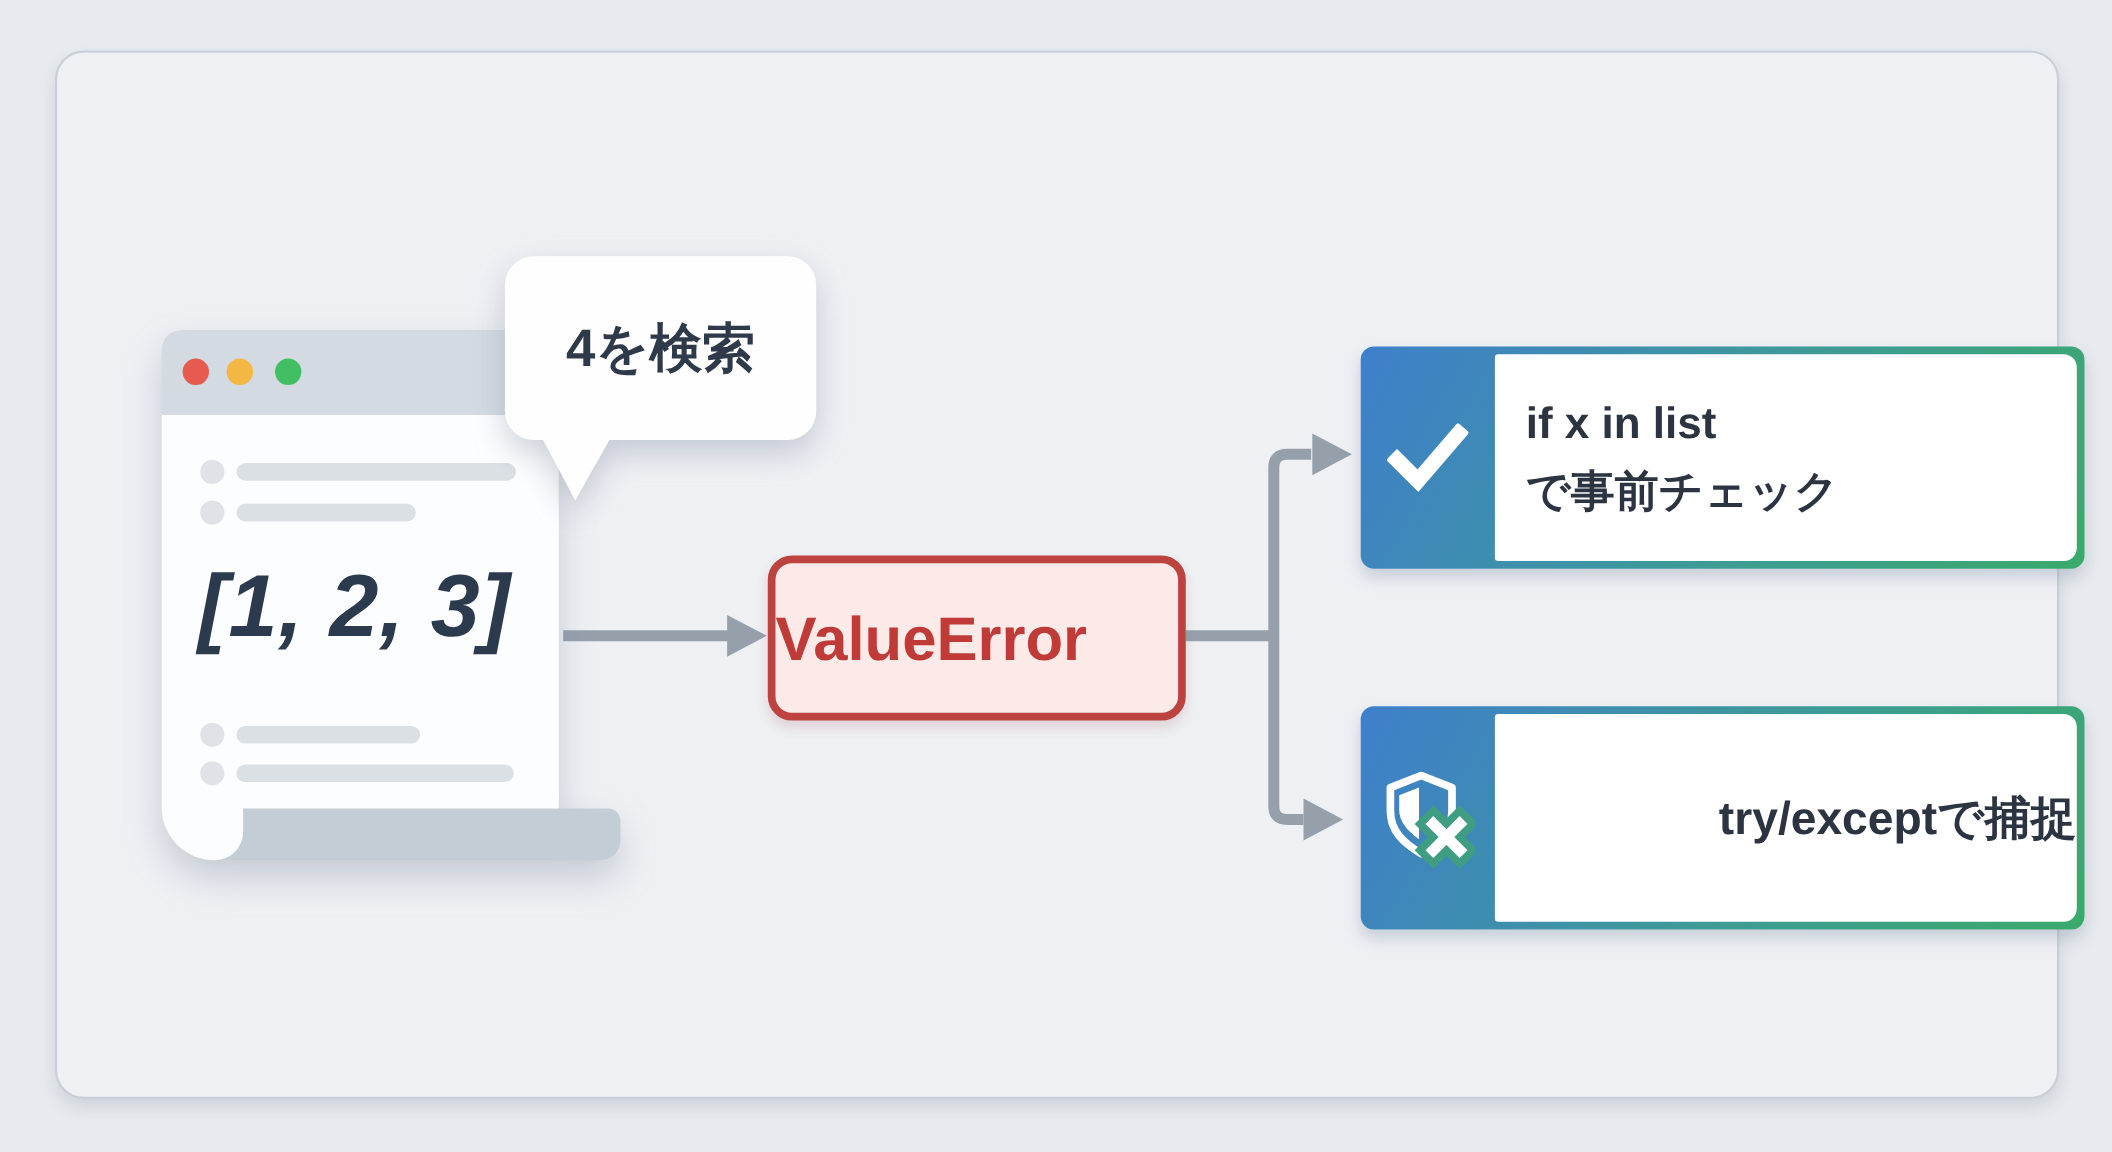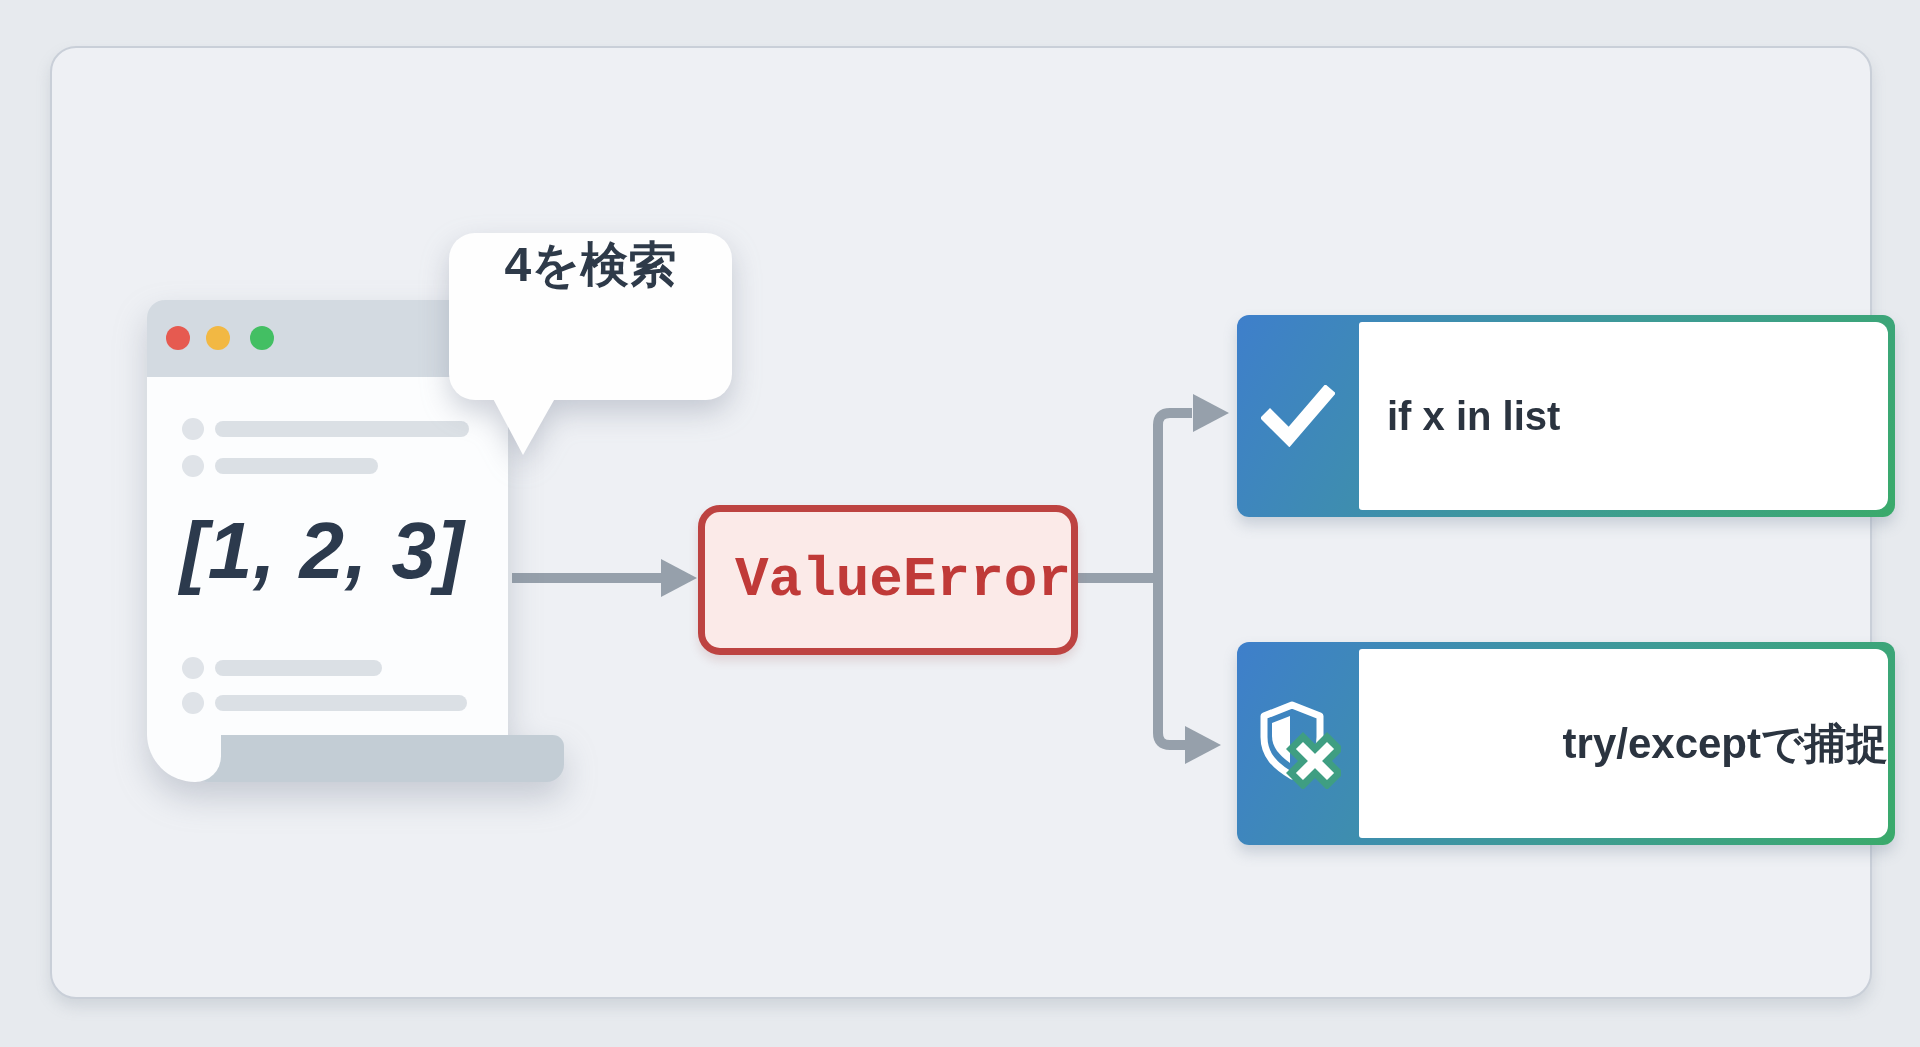--- a/index.html
+++ b/index.html
@@ -76,40 +76,39 @@
   }
 
   
   .bubble-wrap {
     position: absolute; left: 445px; top: 233px;
     width: 283px; height: 230px;
     z-index: 3;
     filter: drop-shadow(0 12px 14px rgba(120,130,150,0.35));
   }
   .bubble {
-    position: absolute; left: 4px; top: 0;
+    position: absolute; left: 14px; top: 0;
     width: 283px; height: 167px;
     background: #fefefe;
     border-radius: 26px;
-    display: flex; align-items: flex-start; justify-content: center;
+    display: flex; align-items: center; justify-content: center;
   }
   .bubble-text { font-size: 48px; font-weight: bold; color: #2e3a49; }
   svg.bubble-tail { position: absolute; left: 35px; top: 160px; }
 
   
   .error-node {
     position: absolute; left: 698px; top: 505px;
     width: 380px; height: 150px;
     background: #fbeae8;
     border: 7px solid #bd4341;
     border-radius: 22px;
-    display: flex; align-items: center; justify-content: flex-end;
+    display: flex; align-items: center; justify-content: flex-start;
     z-index: 2;
     box-shadow: 0 6px 10px rgba(160,90,90,0.18);
-    font-family: Liberation Mono, monospace;
   }
   .error-label { font-size: 56px; font-weight: bold; color: #c03a38; }
 
   
   .solution {
     position: absolute; left: 1237px;
     width: 658px;
     background: linear-gradient(118deg, #3e7fcb 0%, #3e9b95 55%, #3aaa6b 100%);
     border-radius: 12px;
     z-index: 2;
@@ -187,20 +186,21 @@
   </div>
 
   <div class="solution precheck">
     <div class="icon-zone">
       <svg width="74" height="62" viewBox="0 0 74 62">
         <polyline points="9,33 28,52 65,9" fill="none" stroke="#ffffff" stroke-width="14" stroke-linecap="square"></polyline>
       </svg>
     </div>
     <div class="panel">
       <div class="sol-line">if x in list</div>
+      <div class="sol-line">で事前チェック</div>
     </div>
   </div>
 
   <div class="solution catch">
     <div class="icon-zone">
       <svg width="86" height="90" viewBox="0 0 86 90">
 
         <path d="M37 6 L65 17 V38 C65 56 54 67 37 77 C20 67 9 56 9 38 V17 Z" fill="none" stroke="#ffffff" stroke-width="7" stroke-linejoin="round"></path>
 
         <path d="M35 17 V64 C24 56 17 48 17 37 V24 Z" fill="#ffffff"></path>

